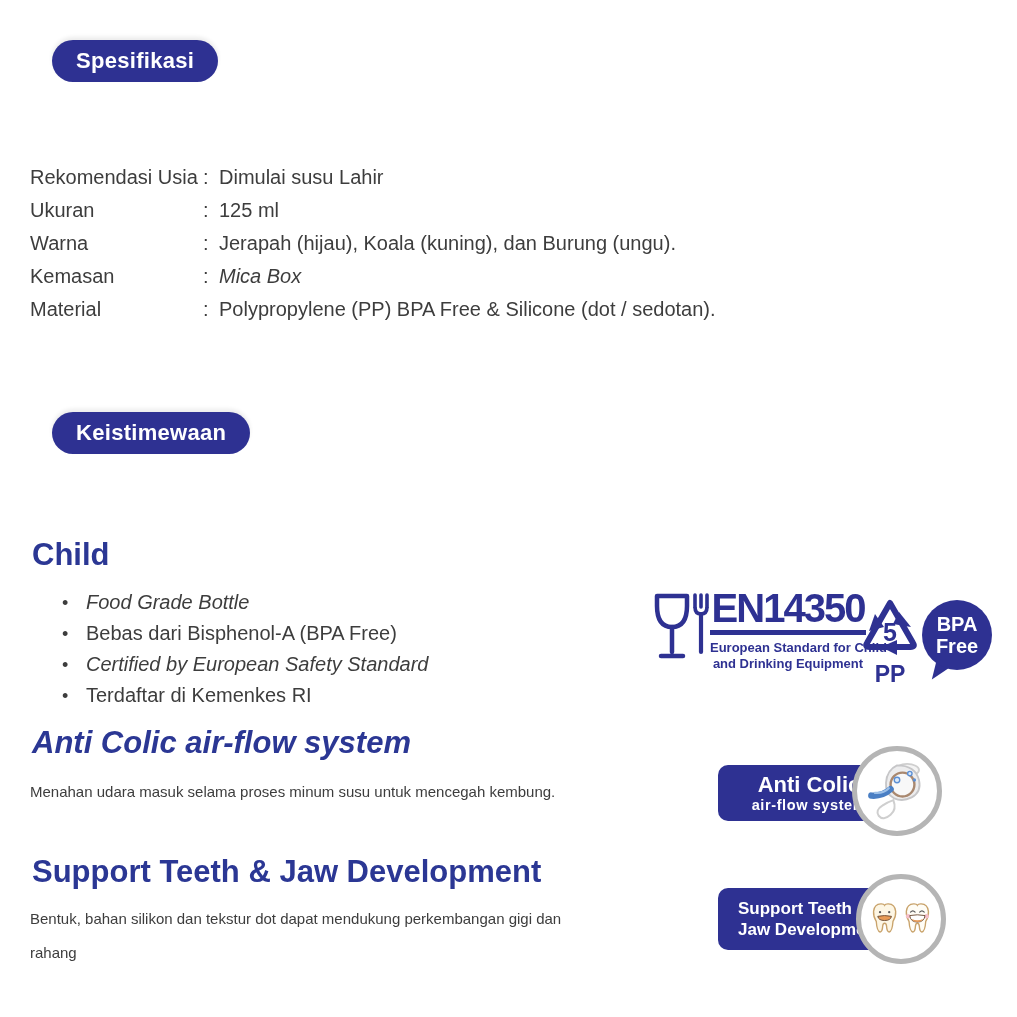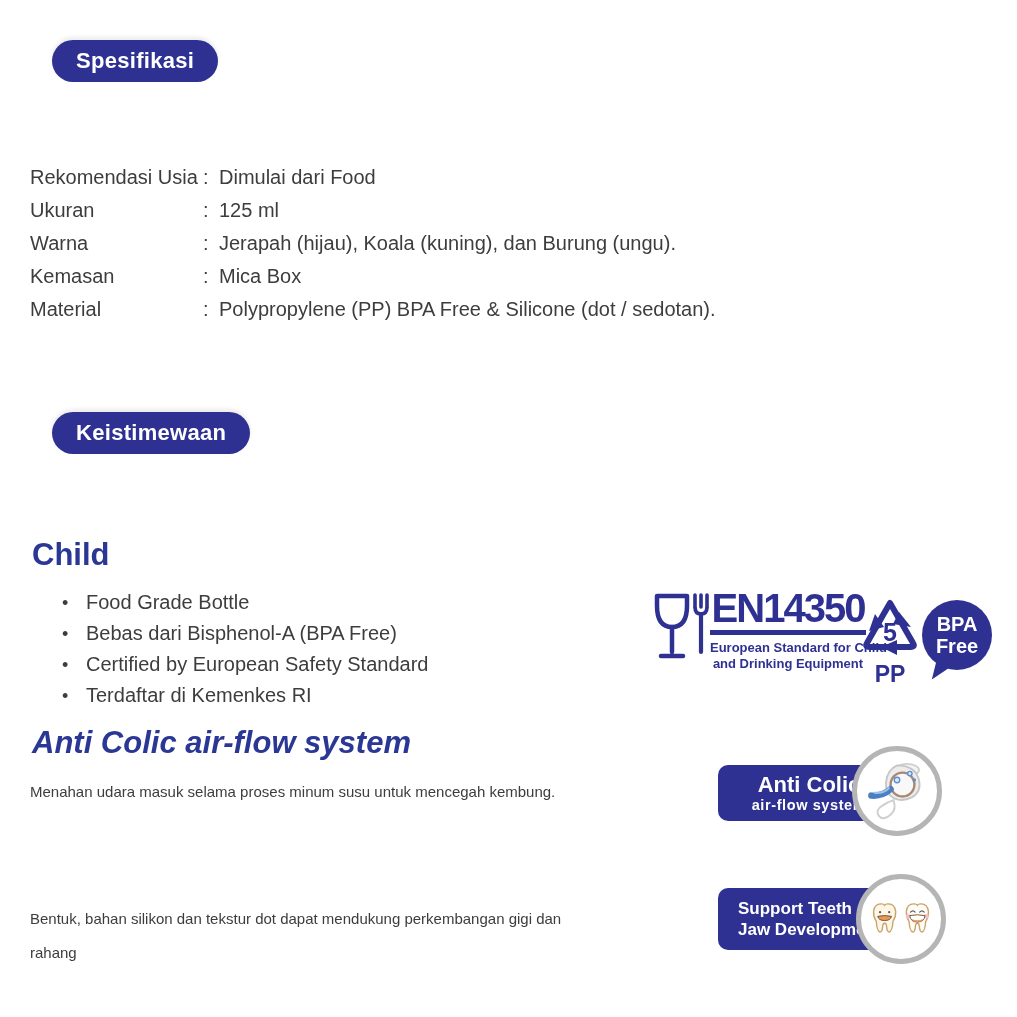--- a/index.html
+++ b/index.html
@@ -14,21 +14,21 @@
     height:42px;line-height:42px;padding:0 24px;border-radius:21px;
     display:inline-block;letter-spacing:.3px;
     box-shadow:0 -3px 4px rgba(0,0,0,0.08);
   }
   
   .spec-table{left:30px;top:161px;font-size:20px;}
   .spec-row{display:flex;height:33px;line-height:33px;}
   .spec-label{width:173px;flex:0 0 173px;}
   .spec-colon{width:16px;flex:0 0 16px;}
   .spec-value{white-space:nowrap;}
-  .it{}
+  .it{font-style:italic;}
   
   .h-blue{color:#2b3794;font-weight:bold;font-size:31px;line-height:34px;}
   .h-italic{font-style:italic;}
   
   .bullets{left:62px;top:587px;font-size:20px;}
   .bullet-item{display:flex;align-items:baseline;height:31px;line-height:31px;}
   .bullet-dot{width:24px;flex:0 0 24px;color:#3d3d3d;font-size:18px;}
   .para{font-size:15px;line-height:33px;color:#3d3d3d;}
   
   .en-text{left:710px;top:588px;width:156px;text-align:center;color:#2e3192;}
@@ -61,21 +61,21 @@
 <div id="page">
 
   <div class="abs" style="left:52px;top:40px;">
     <span class="pill">Spesifikasi</span>
   </div>
 
   <div class="abs spec-table">
     <div class="spec-row">
       <span class="spec-label">Rekomendasi Usia</span>
       <span class="spec-colon">:</span>
-      <span class="spec-value">Dimulai dari Food</span>
+      <span class="spec-value">Dimulai susu Lahir</span>
     </div>
     <div class="spec-row">
       <span class="spec-label">Ukuran</span>
       <span class="spec-colon">:</span>
       <span class="spec-value">125 ml</span>
     </div>
     <div class="spec-row">
       <span class="spec-label">Warna</span>
       <span class="spec-colon">:</span>
       <span class="spec-value">Jerapah (hijau), Koala (kuning), dan Burung (ungu).</span>
@@ -170,20 +170,21 @@
         <path d="M8 41 Q20 42 29 34" stroke="#4a7fc4" stroke-width="7" fill="none" stroke-linecap="round"></path>
         <path d="M12 38 Q21 39 27 33" stroke="#9cc0e8" stroke-width="2.5" fill="none" stroke-linecap="round"></path>
         <circle cx="36" cy="24" r="3" fill="#dce9f8" stroke="#5b8fd4" stroke-width="1.5"></circle>
         <circle cx="50" cy="17" r="2.4" fill="#dce9f8" stroke="#5b8fd4" stroke-width="1.5"></circle>
         <circle cx="55" cy="24" r="1.8" fill="#5b8fd4"></circle>
         <path d="M32 46 q4 10 -3 16 q-8 7 -13 1 q-4 -6 4 -11 q6 -4 12 -6 z" fill="none" stroke="#cfcfcf" stroke-width="2.2"></path>
       </svg>
     </div>
   </div>
 
+  <div class="abs h-blue" style="left:32px;top:855px;">Support Teeth &amp; Jaw Development</div>
   <div class="abs para" style="left:30px;top:902px;width:560px;line-height:34px;">Bentuk, bahan silikon dan tekstur dot dapat mendukung perkembangan gigi dan rahang</div>
 
   <div class="abs fbadge" style="left:712px;top:874px;">
     <div class="fbadge-rect sup-rect">
       <div class="sup-line">Support Teeth &amp;</div>
       <div class="sup-line">Jaw Development</div>
     </div>
     <div class="fbadge-circle sup-circle">
       <svg width="64" height="42" viewBox="0 0 84 50">
         <g transform="translate(1,3)">

